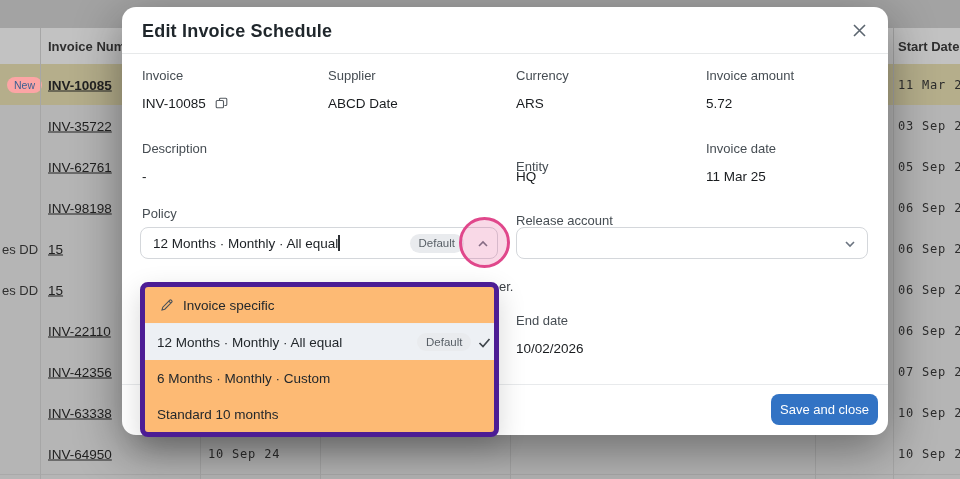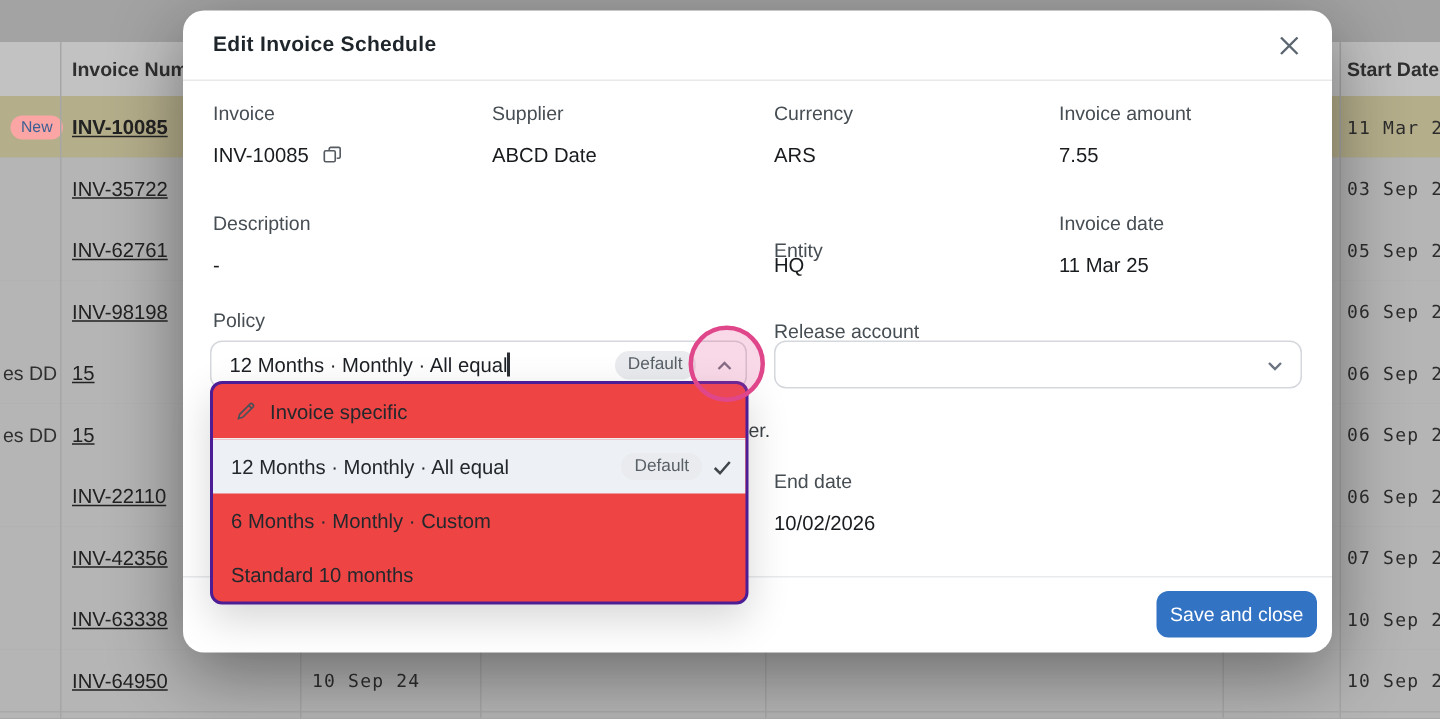--- a/index.html
+++ b/index.html
@@ -19,21 +19,21 @@
   .prefix{left:2px;font-size:13px;color:#2f2f2f;}
   .invoice{left:48px;font-size:13.5px;color:#222;text-decoration:underline;cursor:pointer;}
   .invoice.bold{font-weight:700;}
   .mono{font-family:"DejaVu Sans Mono",monospace;font-size:12px;letter-spacing:.8px;color:#2c2c2c;}
   .middate{left:208px;}
   .startdate{left:898px;}
 
   
   .modal{position:absolute;left:122px;top:7px;width:766px;height:428px;background:#fff;
          border-radius:14px;box-shadow:0 14px 48px rgba(15,15,15,.45);z-index:10;}
-  .m-title{position:absolute;left:20px;top:14px;font-size:14px;font-weight:700;color:#1f262b;letter-spacing:.2px;}
+  .m-title{position:absolute;left:20px;top:14px;font-size:18px;font-weight:700;color:#1f262b;letter-spacing:.2px;}
   .m-close{position:absolute;right:16px;top:10px;width:26px;height:26px;display:flex;align-items:center;justify-content:center;cursor:pointer;}
   .m-divider{position:absolute;left:0;right:0;top:46px;height:1px;background:#e7e9ea;}
   .flabel{position:absolute;font-size:13px;color:#464d53;white-space:nowrap;}
   .fvalue{position:absolute;font-size:13.5px;color:#191c1f;white-space:nowrap;}
   .copy-ic{display:inline-block;vertical-align:-2px;margin-left:9px;}
   .p-input{position:absolute;left:18px;top:220px;width:358px;height:32px;border:1px solid #d4d7db;border-radius:8px;
            display:flex;align-items:center;box-sizing:border-box;background:#fff;}
   .p-input .txt{margin-left:12px;font-size:13.5px;color:#1c2024;white-space:nowrap;}
   .caret{display:inline-block;width:1.5px;height:16px;background:#2b2f33;vertical-align:-3px;}
   .def-badge{position:absolute;right:33px;top:6px;height:19px;line-height:19px;padding:0 9px;border-radius:10px;
@@ -43,21 +43,21 @@
             box-sizing:border-box;background:#fff;}
   .r-chevron{position:absolute;right:10px;top:9px;width:14px;height:14px;}
   .clipped{position:absolute;left:377px;top:272px;font-size:13px;color:#3c4146;}
   .f-divider{position:absolute;left:0;right:0;top:377px;height:1px;background:#e8eaec;}
   .btn-cancel{position:absolute;left:582px;top:387px;width:57px;height:31px;border:1px solid #d5d8db;border-radius:15px;
               background:#fff;font-size:13px;color:#3a4045;display:flex;align-items:center;justify-content:center;cursor:pointer;}
   .btn-save{position:absolute;left:649px;top:387px;width:107px;height:31px;border-radius:8px;background:#3273c4;
             font-size:13px;color:#fff;display:flex;align-items:center;justify-content:center;cursor:pointer;}
 
   
-  .dropdown{position:absolute;left:140px;top:254px;width:359px;background:#ef4444;border:2px solid #4c1d95;
+  .dropdown{position:absolute;left:140px;top:282px;width:359px;background:#fdba74;border:5px solid #4c1d95;
             border-radius:8px;box-shadow:0 10px 28px rgba(0,0,0,.16);z-index:30;overflow:hidden;box-sizing:border-box;}
   .dd-item{position:relative;height:36px;display:flex;align-items:center;font-size:13.5px;color:#23282c;cursor:pointer;}
   .dd-item .lbl{margin-left:12px;white-space:nowrap;}
   .dd-item.first .lbl{margin-left:9px;}
   .dd-item.selected{background:#edf0f4;}
   .dd-sep{height:1px;background:#eceef0;}
   .dd-ped{margin-left:15px;display:flex;}
   .dd-badge{position:absolute;left:272px;top:9px;height:18px;line-height:18px;padding:0 9px;border-radius:9px;
             background:#e9ebee;font-size:11.5px;color:#585f66;}
   .dd-check{position:absolute;left:332px;top:11px;}
@@ -170,21 +170,21 @@
             <rect x="1.2" y="3.5" width="7.3" height="7.3" rx="1" stroke="#555b61" stroke-width="1.1" fill="none"></rect>
           </svg></span></span>
 
     <span class="flabel" style="left:206px;top:61px">Supplier</span>
     <span class="fvalue" style="left:206px;top:89px">ABCD Date</span>
 
     <span class="flabel" style="left:394px;top:61px">Currency</span>
     <span class="fvalue" style="left:394px;top:89px">ARS</span>
 
     <span class="flabel" style="left:584px;top:61px">Invoice amount</span>
-    <span class="fvalue" style="left:584px;top:89px">7.55</span>
+    <span class="fvalue" style="left:584px;top:89px">5.72</span>
 
     <span class="flabel" style="left:20px;top:134px">Description</span>
     <span class="fvalue" style="left:20px;top:162px">-</span>
 
     <span class="flabel" style="left:394px;top:152px">Entity</span>
     <span class="fvalue" style="left:394px;top:162px">HQ</span>
 
     <span class="flabel" style="left:584px;top:134px">Invoice date</span>
     <span class="fvalue" style="left:584px;top:162px">11 Mar 25</span>
 

